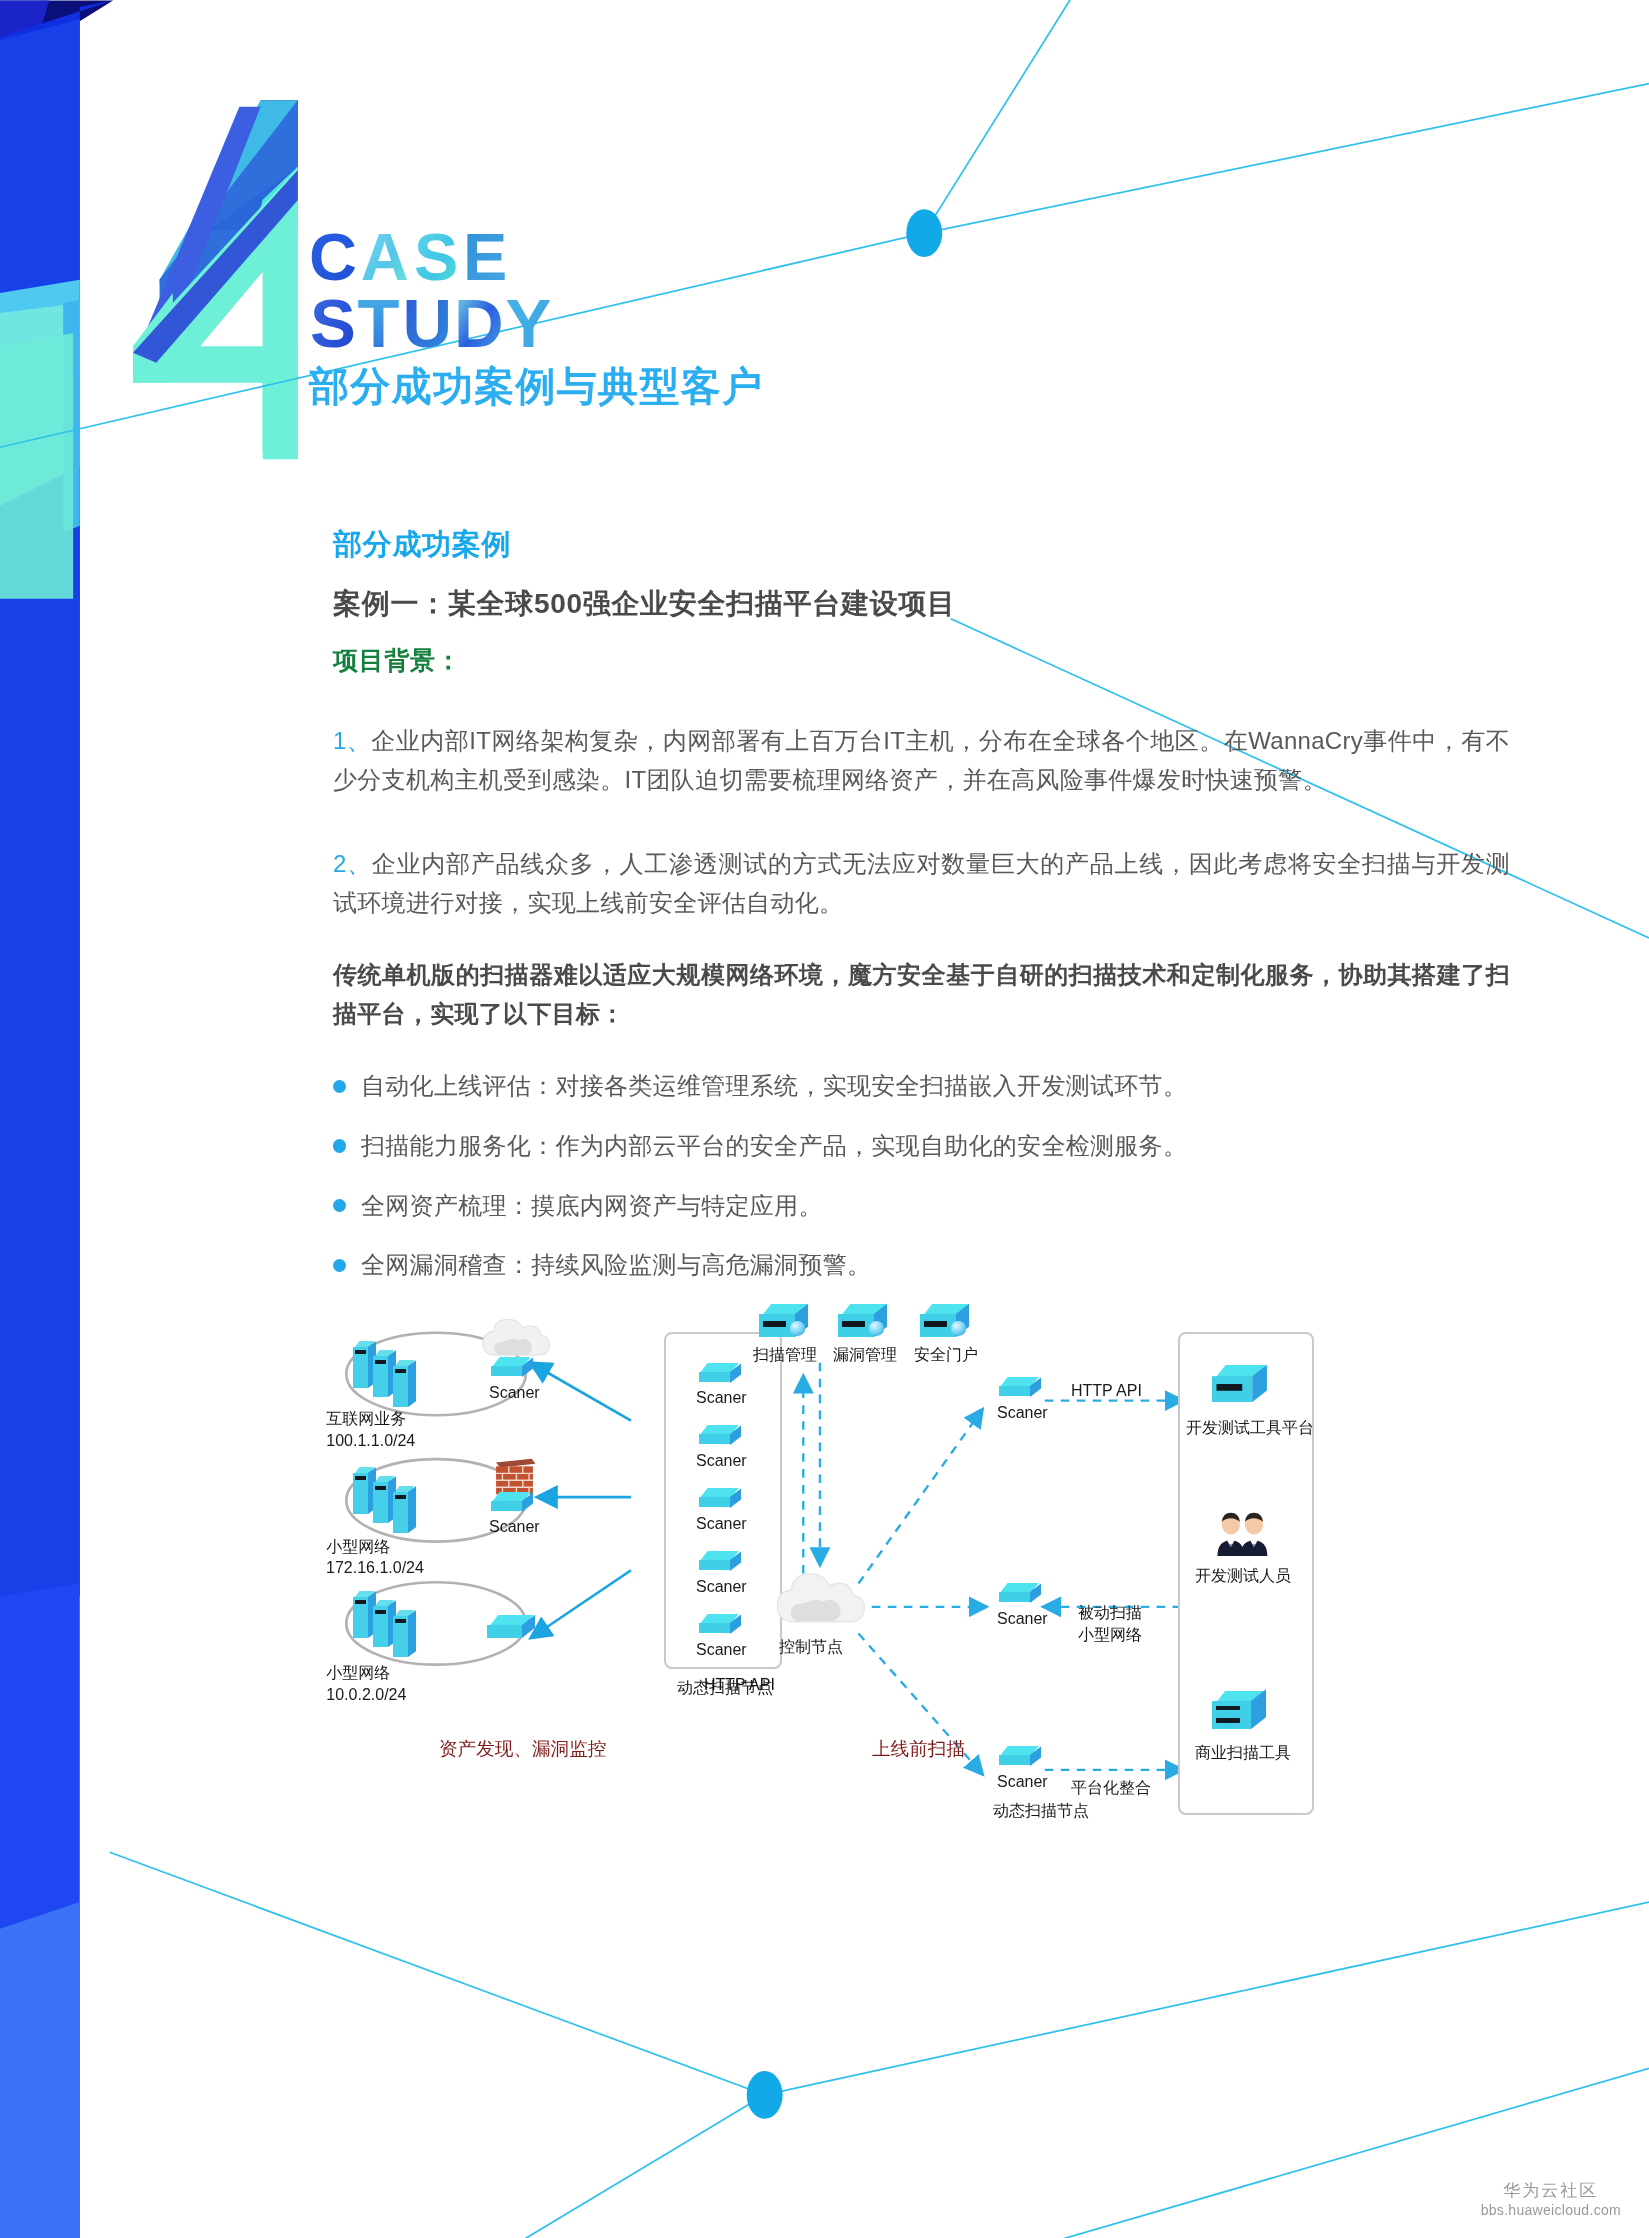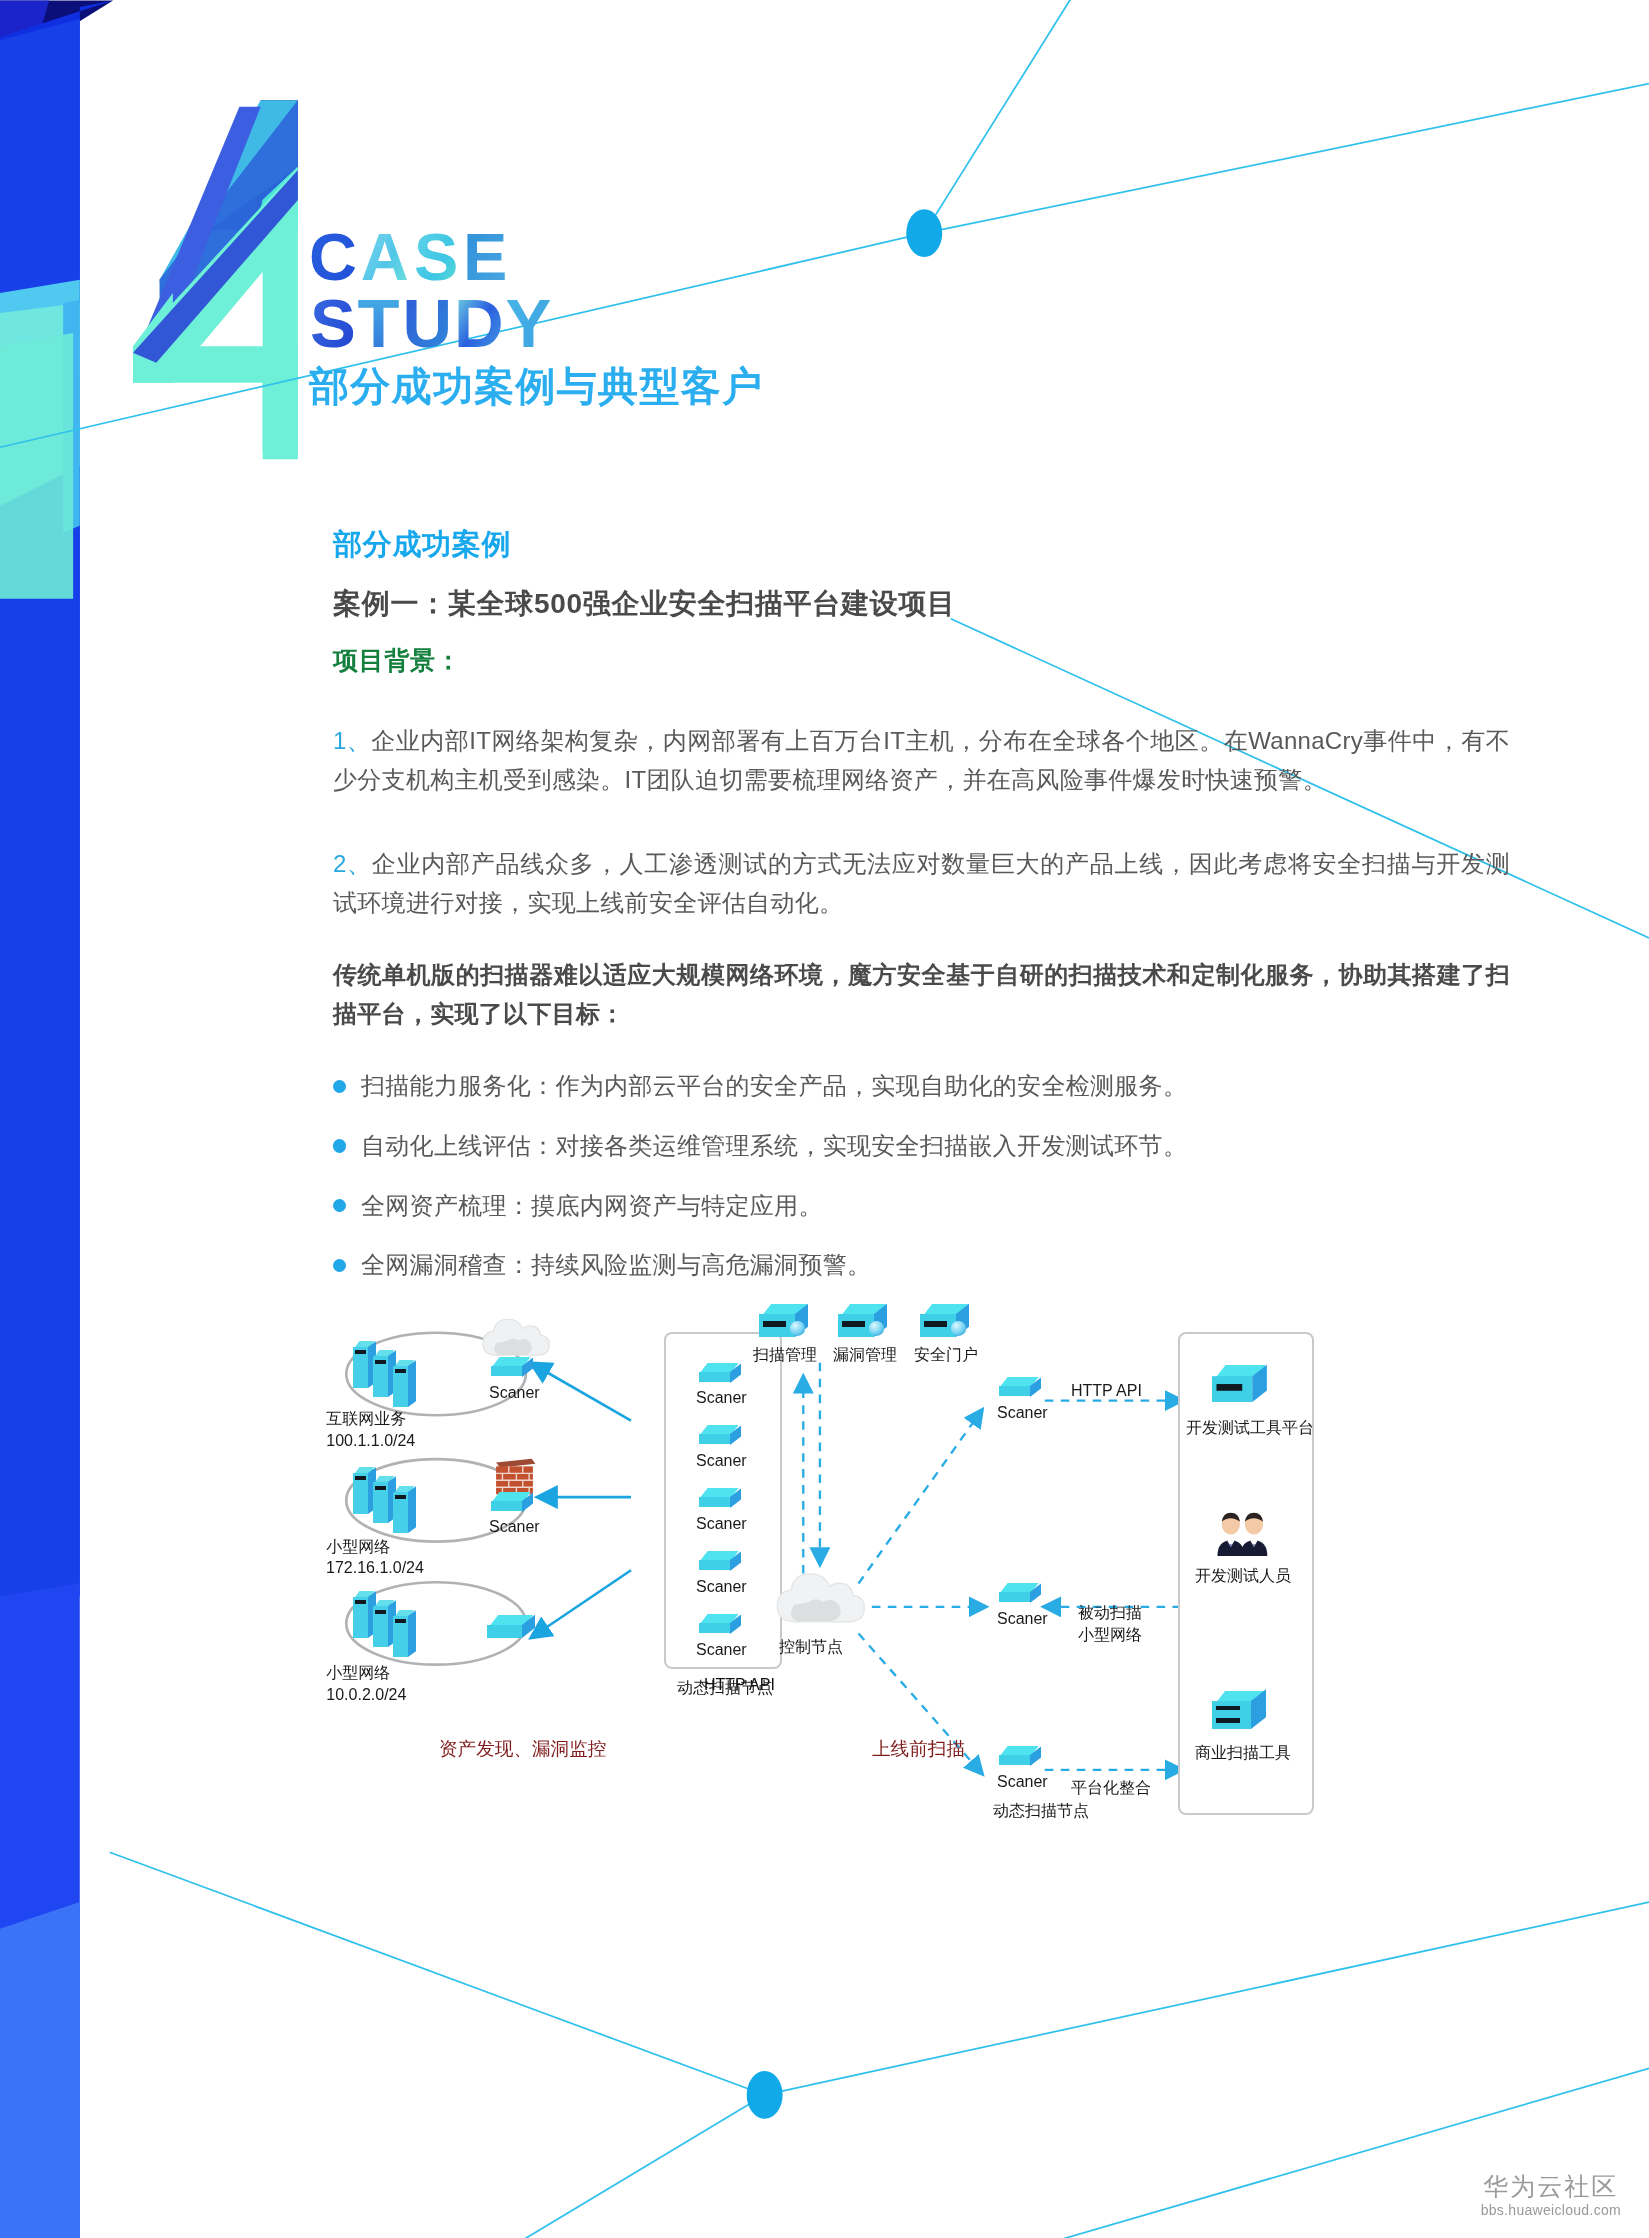--- a/index.html
+++ b/index.html
@@ -116,21 +116,21 @@
       background:#4fe3ef;transform:skewX(-38deg);}
   .switchdev .sw-face{position:absolute;left:0;top:10px;width:35px;height:13.3px;background:#3fd0e8;}
   .switchdev .sw-side{position:absolute;left:35px;top:10px;width:13.3px;height:13.3px;
       background:#2b9fe0;transform:skewY(-38deg);transform-origin:left top;}
 
   .people{position:absolute;width:56px;height:44px;}
 
   .panel{position:absolute;border:2px solid #c7c9ca;border-radius:8px;background:#fff;}
 
   .watermark{position:absolute;right:28px;bottom:21px;text-align:center;color:#9a9a9a;}
-  .wm-cn{font-size:25px;letter-spacing:2px;line-height:1.1;margin-top:41px;}
+  .wm-cn{font-size:17px;letter-spacing:2px;line-height:1.1;margin-top:41px;}
   .wm-url{font-size:14px;letter-spacing:0.3px;margin-top:1.3px;}
 </style>
 </head>
 <body>
 
 <div class="page">
 
   <svg class="bg-layer" width="1649" height="2239" viewBox="0 0 2480 3366" xmlns="http://www.w3.org/2000/svg">
 
     <polygon points="0,0 170,0 74,60 0,120" fill="#0a0f7a"></polygon>
@@ -246,22 +246,22 @@
     <div class="case-title">案例一：某全球500强企业安全扫描平台建设项目</div>
     <div class="sub-head">项目背景：</div>
 
     <div class="para p1"><span class="num">1、</span><span>企业内部IT网络架构复杂，内网部署有上百万台IT主机，分布在全球各个地区。在WannaCry事件中，有不少分支机构主机受到感染。IT团队迫切需要梳理网络资产，并在高风险事件爆发时快速预警。</span></div>
 
     <div class="para p2"><span class="num">2、</span><span>企业内部产品线众多，人工渗透测试的方式无法应对数量巨大的产品上线，因此考虑将安全扫描与开发测试环境进行对接，实现上线前安全评估自动化。</span></div>
 
     <div class="bold-lead">传统单机版的扫描器难以适应大规模网络环境，魔方安全基于自研的扫描技术和定制化服务，协助其搭建了扫描平台，实现了以下目标：</div>
 
     <div class="bullets">
+      <div class="bullet">自动化上线评估：对接各类运维管理系统，实现安全扫描嵌入开发测试环节。</div>
       <div class="bullet">扫描能力服务化：作为内部云平台的安全产品，实现自助化的安全检测服务。</div>
-      <div class="bullet">自动化上线评估：对接各类运维管理系统，实现安全扫描嵌入开发测试环节。</div>
       <div class="bullet">全网资产梳理：摸底内网资产与特定应用。</div>
       <div class="bullet">全网漏洞稽查：持续风险监测与高危漏洞预警。</div>
     </div>
 
     <div class="diagram">
 
       <svg class="dg" style="left:0;top:0" width="1091" height="599" viewBox="0 0 1640 900" xmlns="http://www.w3.org/2000/svg">
         <defs>
           <marker id="ar-solid" markerWidth="9" markerHeight="9" refX="7" refY="4.5" orient="auto">
             <path d="M0,0 L9,4.5 L0,9 z" fill="#1aa4e0"></path>

